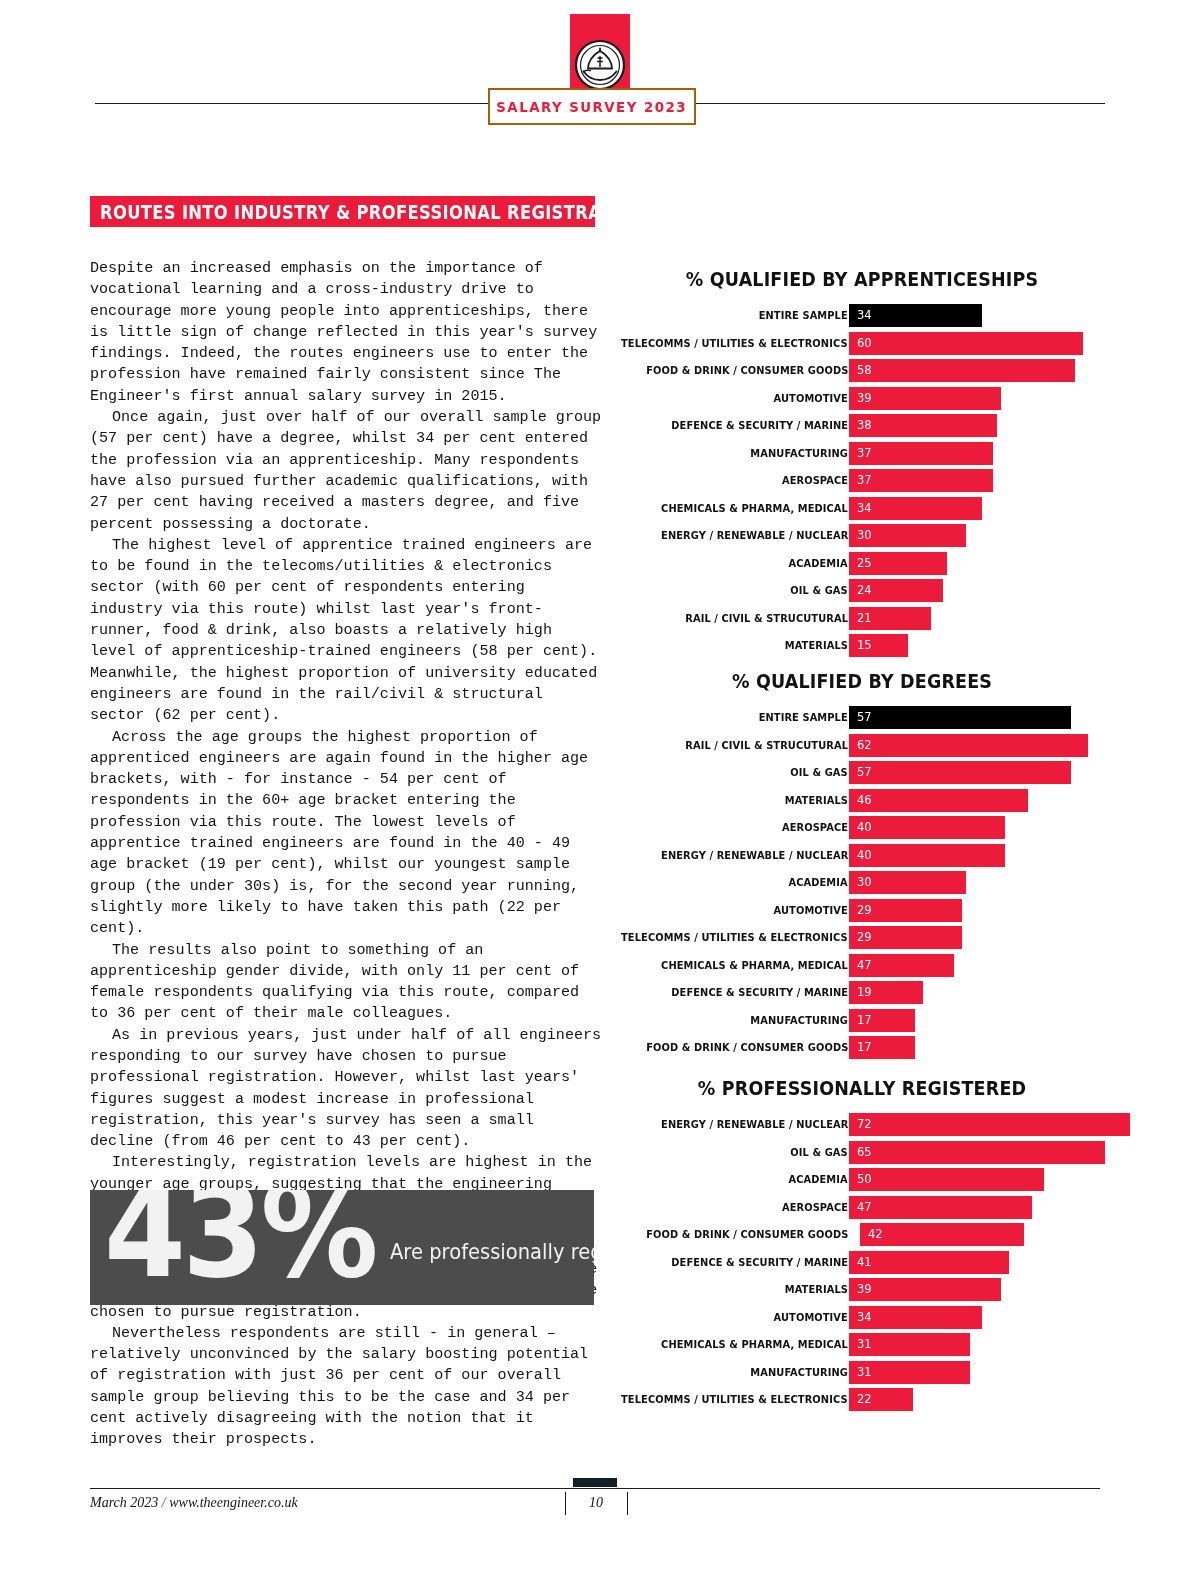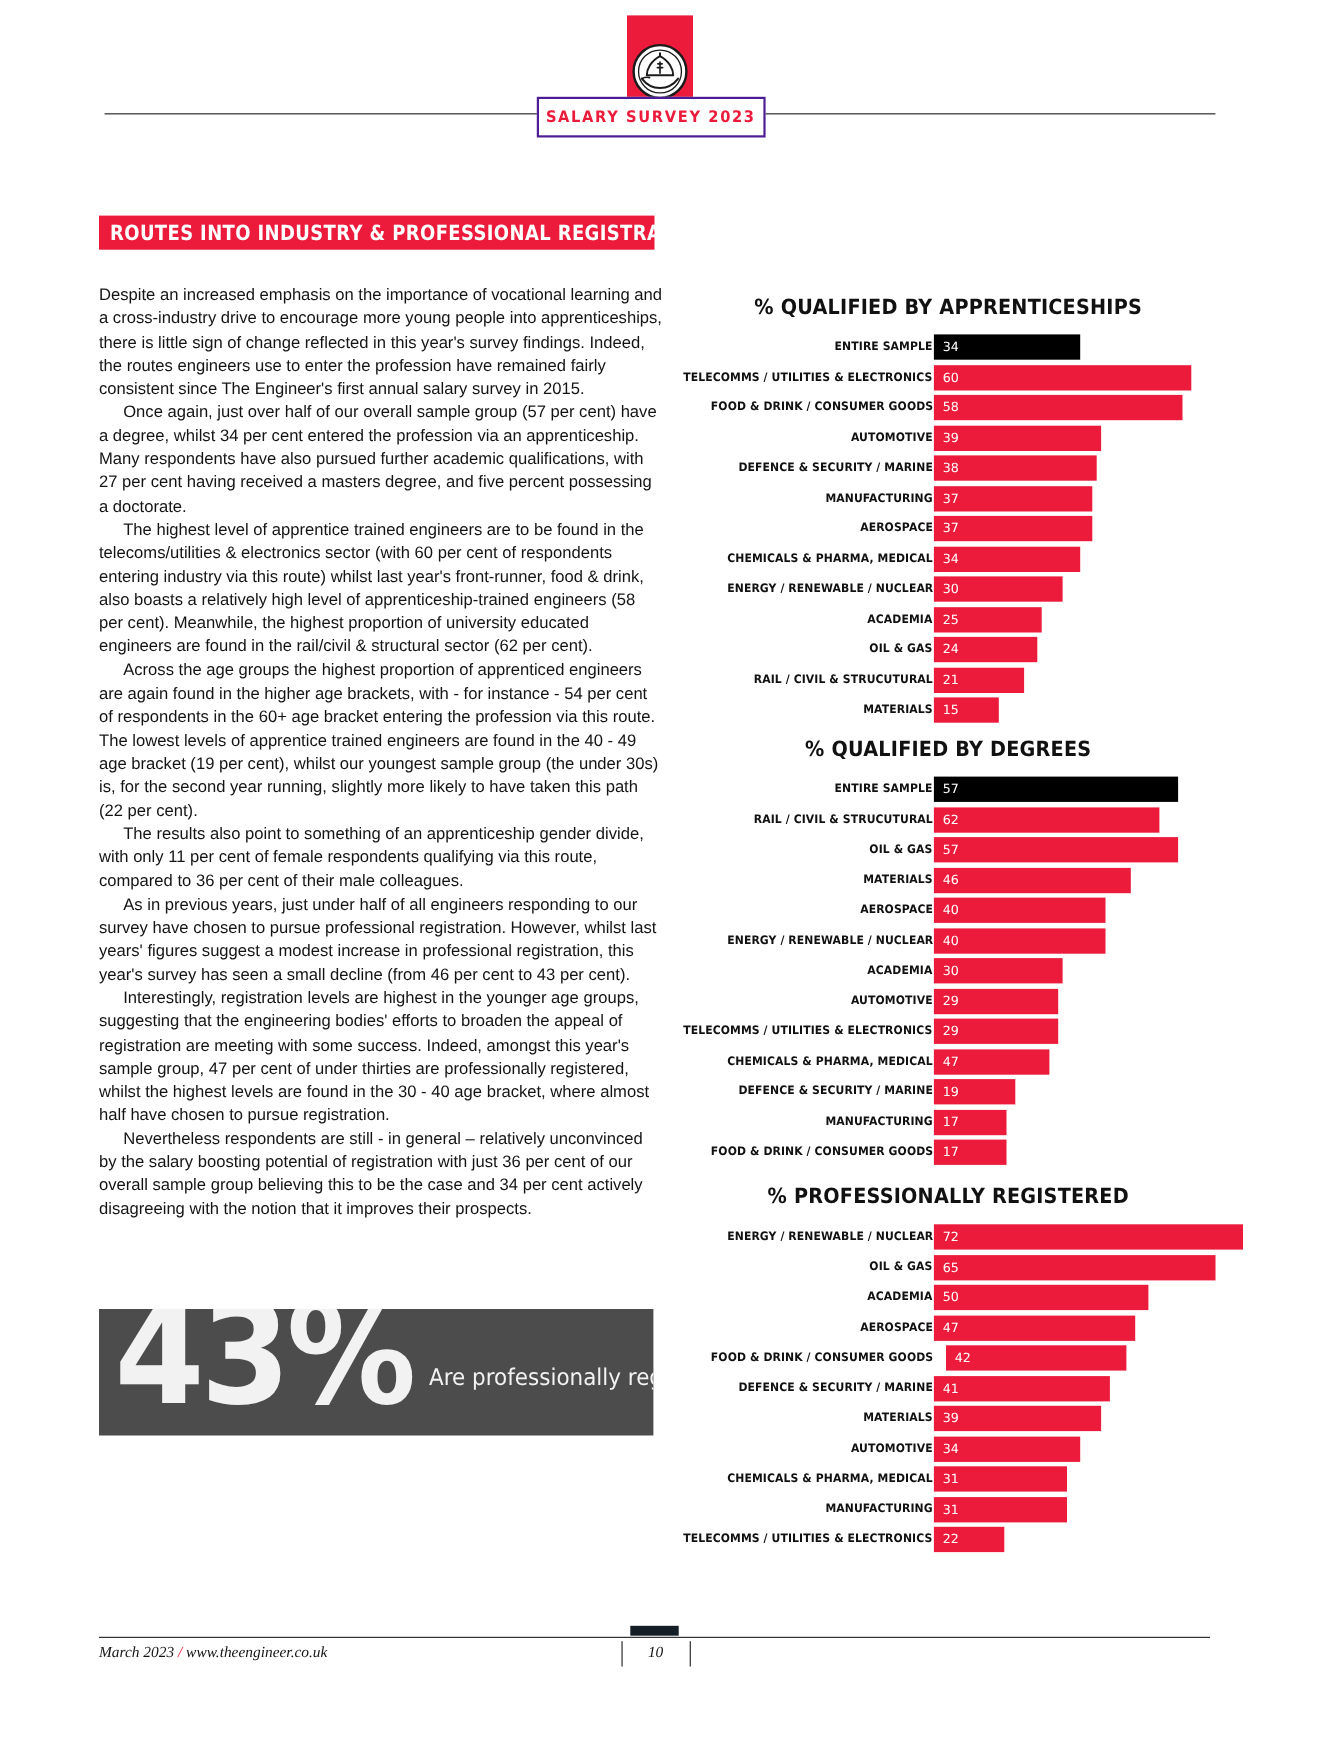--- a/index.html
+++ b/index.html
@@ -9,21 +9,21 @@
     position:relative;overflow:hidden;
   }
   
   .masthead{position:absolute;left:0;top:0;width:1200px;height:140px;}
   .mast-rule{position:absolute;left:95px;top:103px;width:1010px;height:1px;background:#1b1b1b;}
   .mast-redblock{position:absolute;left:570px;top:14px;width:60px;height:88px;background:#EC1B3B;}
   .mast-darkblock{position:absolute;left:572px;top:110px;width:56px;height:12px;background:#141e26;}
   .mast-logo{position:absolute;left:573px;top:38px;width:54px;height:54px;}
   .mast-box{
     position:absolute;left:488px;top:88px;width:204px;height:33px;
-    background:#fff;border:2px solid #4c1d95;
+    background:#fff;border:2px solid #a16207;
     display:flex;align-items:center;justify-content:center;
   }
   .mast-box span{
     font-family:"DejaVu Sans",sans-serif;
     font-weight:700;font-size:14.5px;letter-spacing:1.6px;
     color:#EC1B3B;white-space:nowrap;
     transform:scaleX(.92);
   }
 
   
@@ -34,21 +34,21 @@
   .section-bar span{
     font-family:"DejaVu Sans",sans-serif;
     font-weight:700;font-size:19px;color:#fff;
     letter-spacing:.4px;white-space:nowrap;
     margin-left:10px;transform:scaleX(.86);transform-origin:left center;
   }
 
   
   .article{
     position:absolute;left:90px;top:258px;width:512px;
-    font-family:Liberation Sans, sans-serif;
+    font-family:Liberation Mono, monospace;
     font-size:15.1px;line-height:21.3px;color:#141414;
     text-align:left;
   }
   .article p{margin:0;}
   .article p.ind{text-indent:22px;}
 
   
   .callout{
     position:absolute;left:90px;top:1190px;width:504px;height:115px;
     background:#4c4c4c;overflow:hidden;
@@ -242,21 +242,21 @@
     <div class="chart-title">% QUALIFIED BY DEGREES</div>
     <div class="rows">
       <div class="row">
         <div class="row-label">ENTIRE SAMPLE</div>
         <div class="bar black" style="width: 222.3px;">
           <span class="bar-value">57</span>
         </div>
       </div>
       <div class="row">
         <div class="row-label">RAIL / CIVIL &amp; STRUCUTURAL</div>
-        <div class="bar" style="width: 205px;">
+        <div class="bar" style="width: 239px;">
           <span class="bar-value">62</span>
         </div>
       </div>
       <div class="row">
         <div class="row-label">OIL &amp; GAS</div>
         <div class="bar" style="width: 222.3px;">
           <span class="bar-value">57</span>
         </div>
       </div>
       <div class="row">

